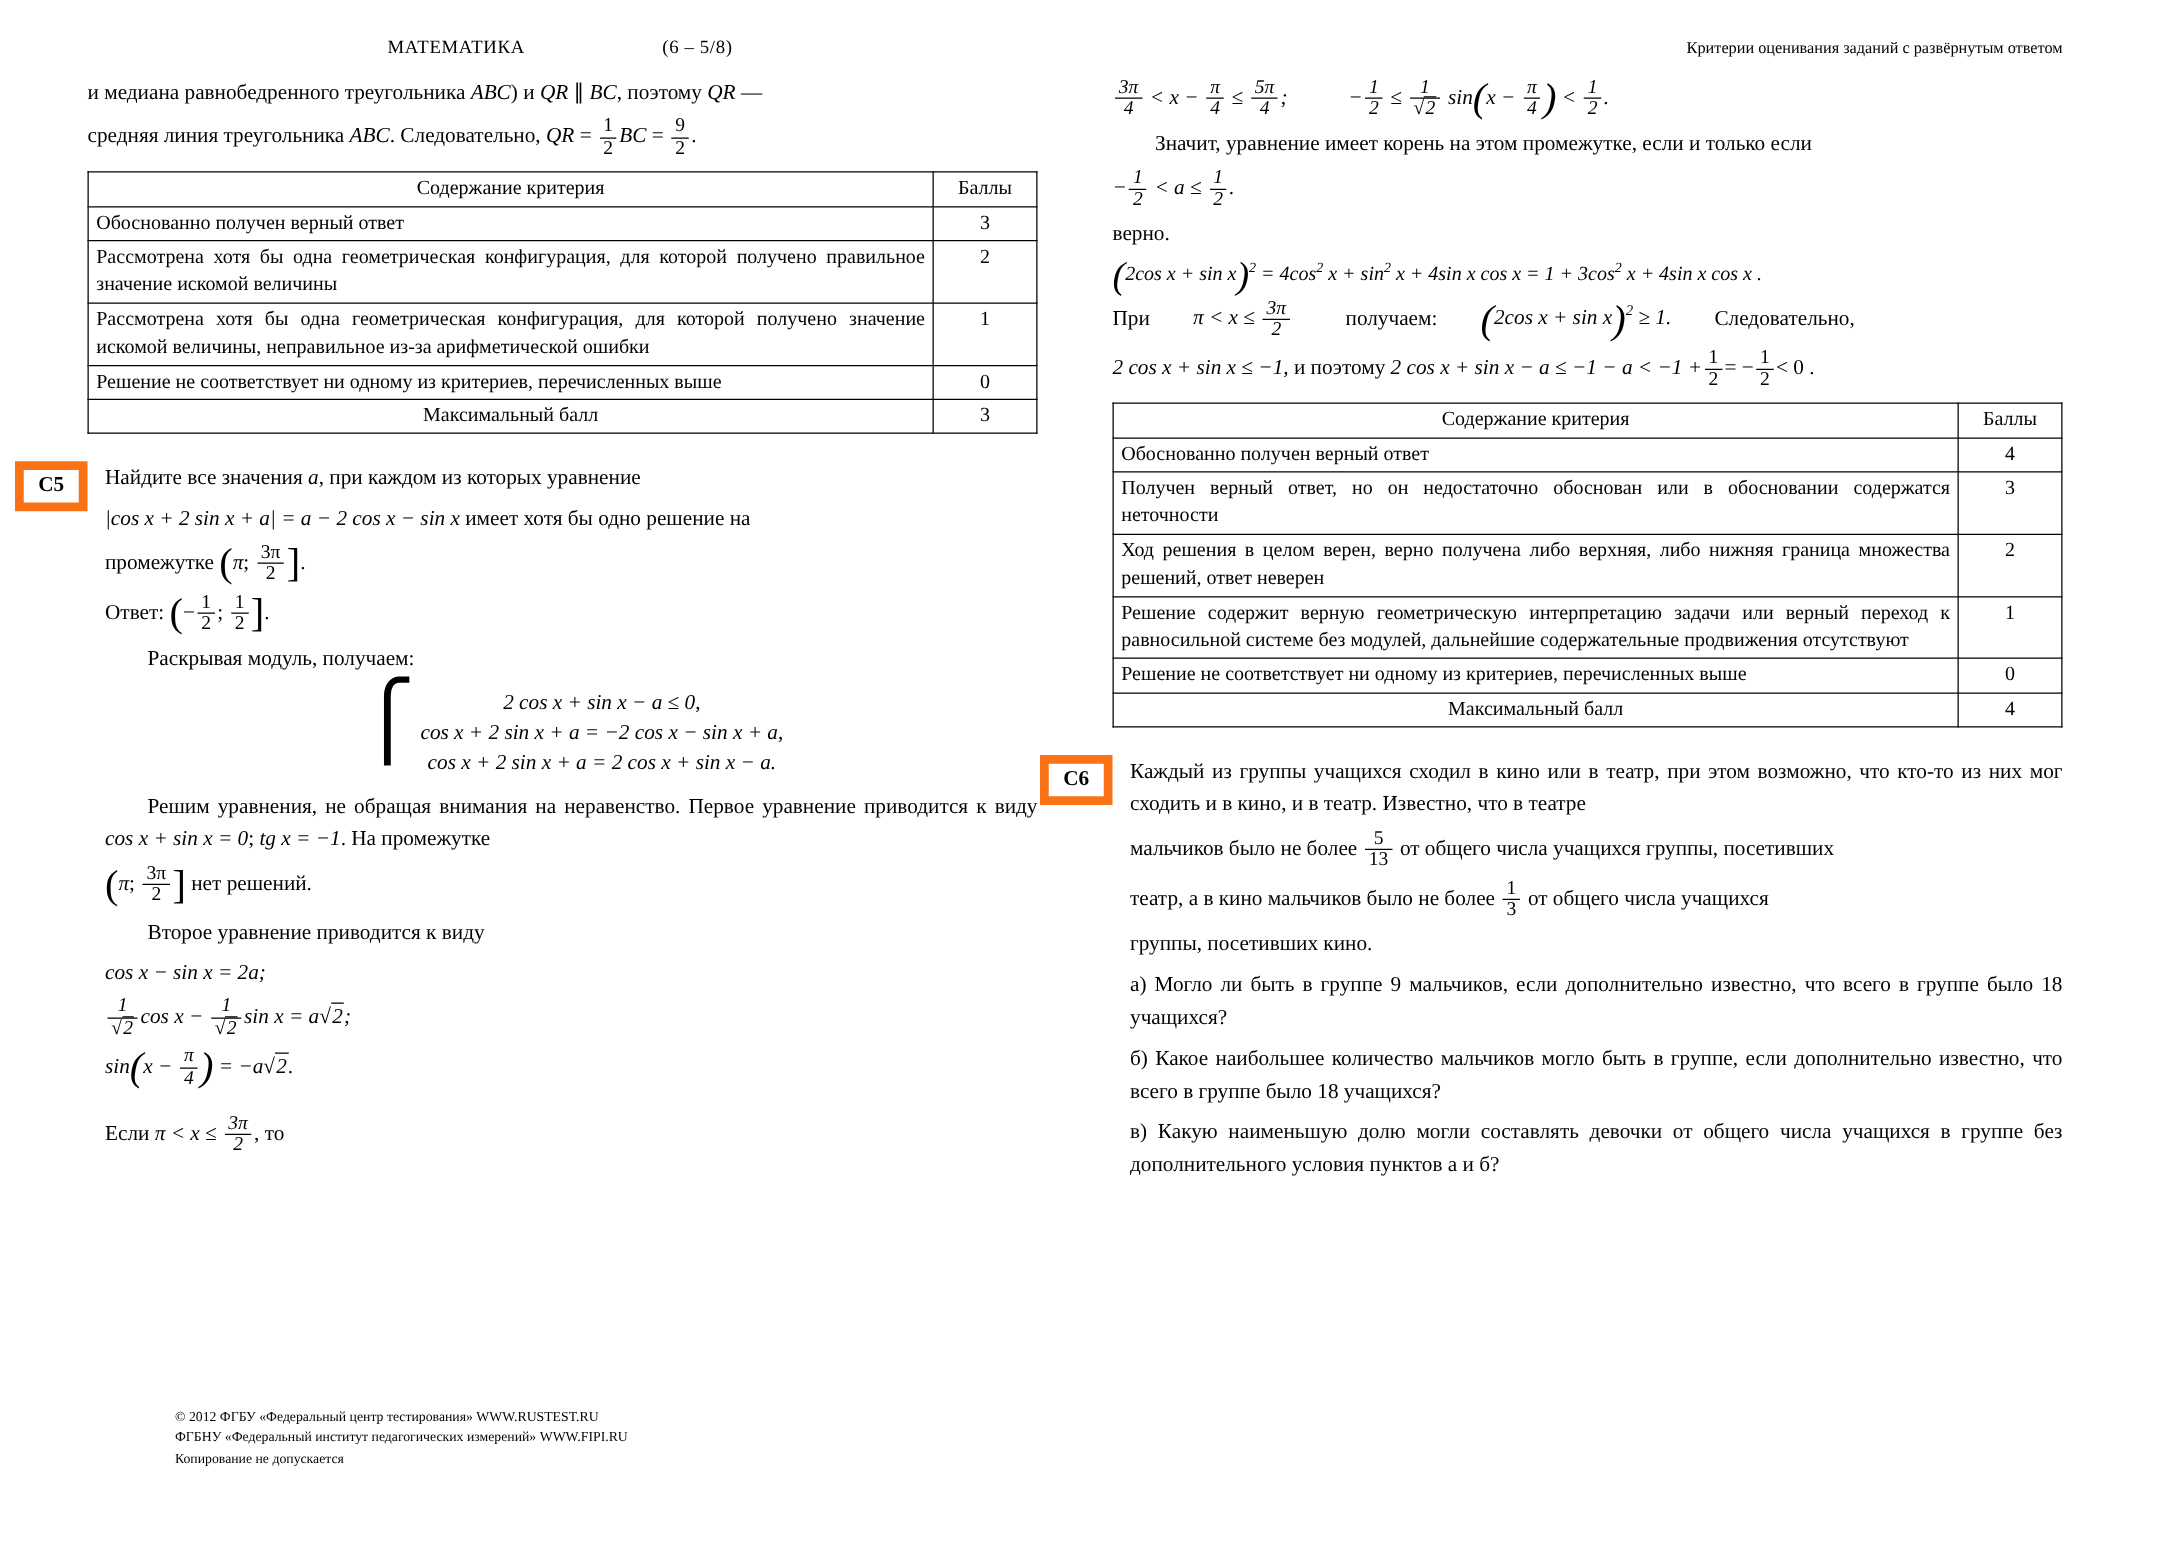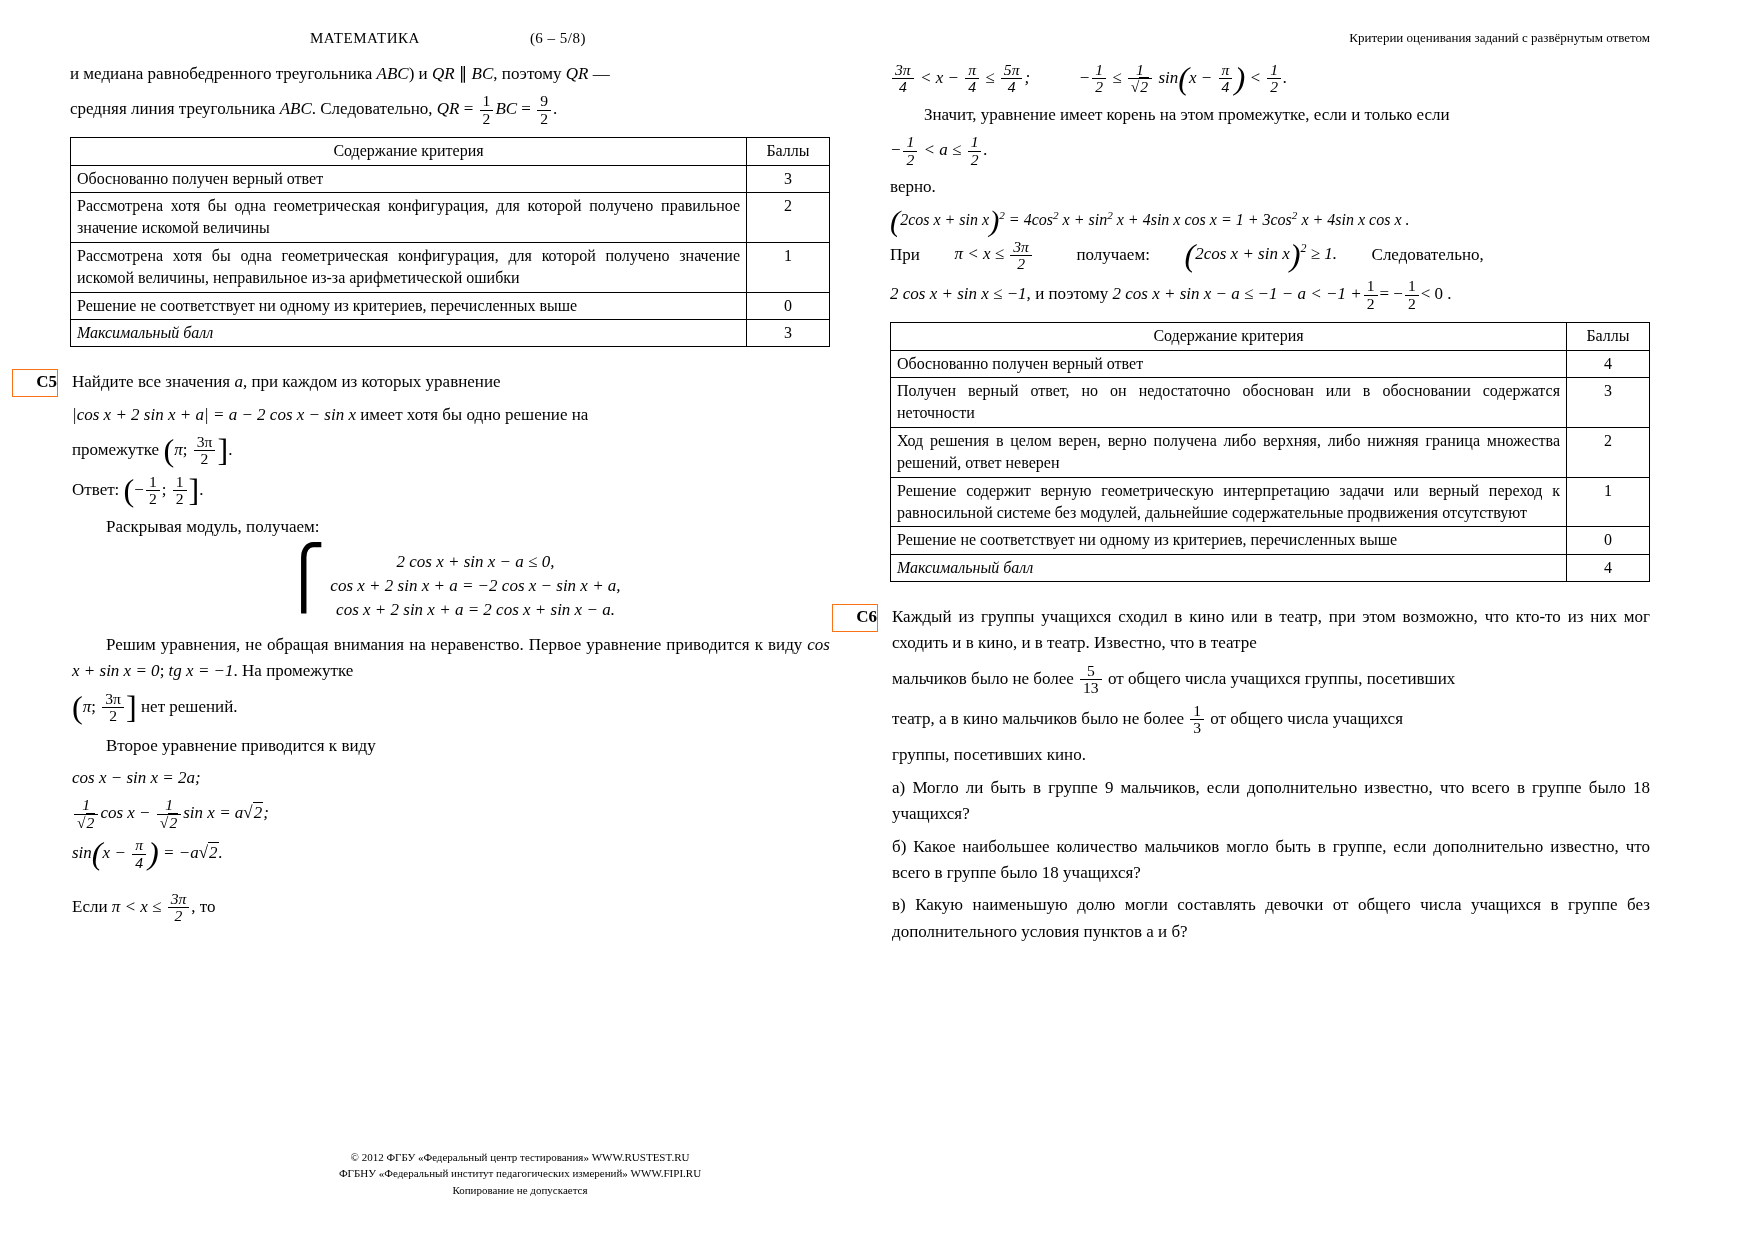--- a/index.html
+++ b/index.html
@@ -85,35 +85,34 @@
     line-height: 1.4;
     font-weight: normal;
     margin-top: 44px;
   }
   table.crit th { text-align: center; }
   table.crit td.score, table.crit th.score {
     width: 70px;
     text-align: center;
   }
   table.crit td.maxlabel {
-    text-align: left;
-    font-style: italic;
+    text-align: center;
   }
 
   .taskrow {
     display: flex;
     align-items: flex-start;
     margin-top: 22px;
   }
   .taskbox {
-    border: 1px solid #f97316;
+    border: 7px solid #f97316;
     width: 44px;
     height: 26px;
     line-height: 24px;
-    text-align: right;
+    text-align: center;
     font-size: 17px;
     font-weight: bold;
     flex: 0 0 auto;
     margin-right: 14px;
     margin-left: -58px;
   }
   .taskbody { flex: 1 1 auto; }
 
   .sys {
     display: inline-flex;
@@ -122,23 +121,23 @@
   .sysbrace {
     font-size: 60px;
     line-height: .9;
     margin-right: 4px;
     font-family: "DejaVu Serif", serif;
   }
   .syslines div { padding: 2px 0; font-size: 17px; }
 
   .footer {
     position: absolute;
-    bottom: 12px;
+    bottom: 35px;
     width: 760px;
-    text-align: center;
+    text-align: left;
     font-size: 11px;
     line-height: 1.5;
   }
   .footer-left { left: 70px; }
 
   .brk {
     display: inline-block;
     font-size: 1.9em;
     vertical-align: middle;
     line-height: .6;

